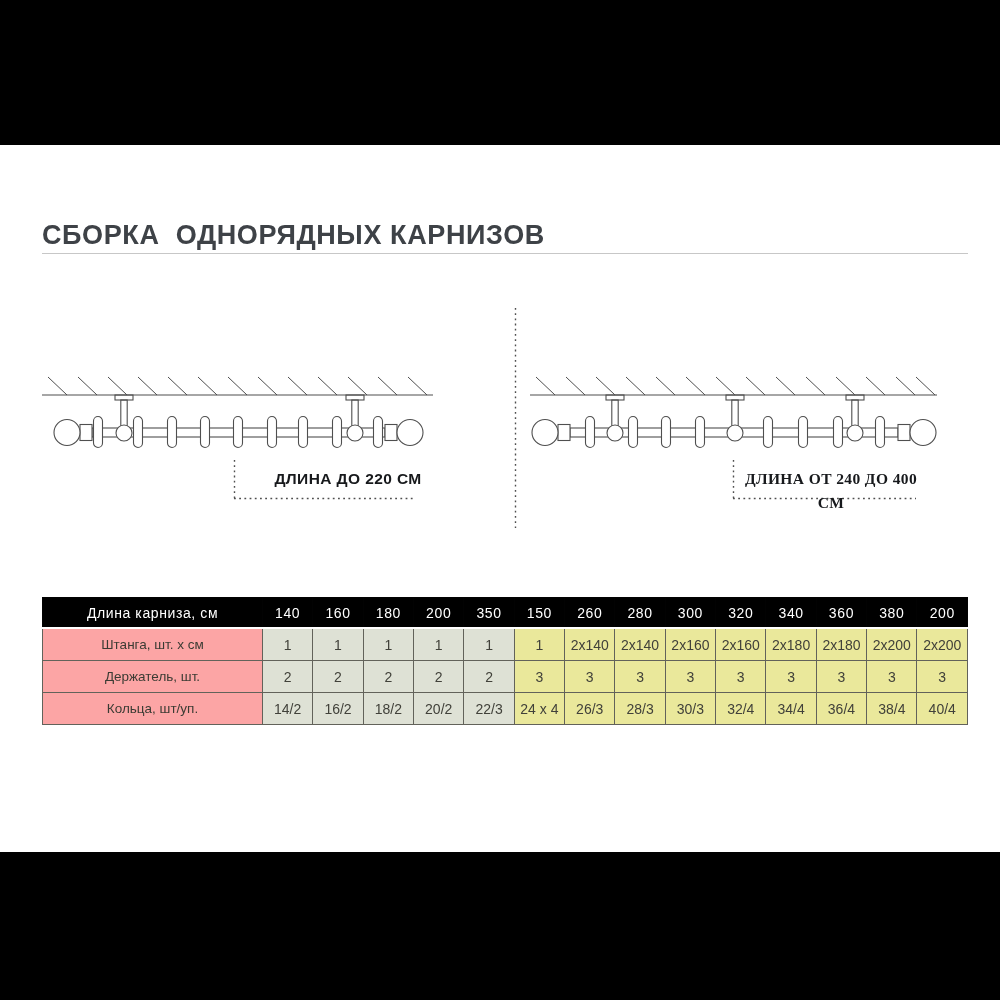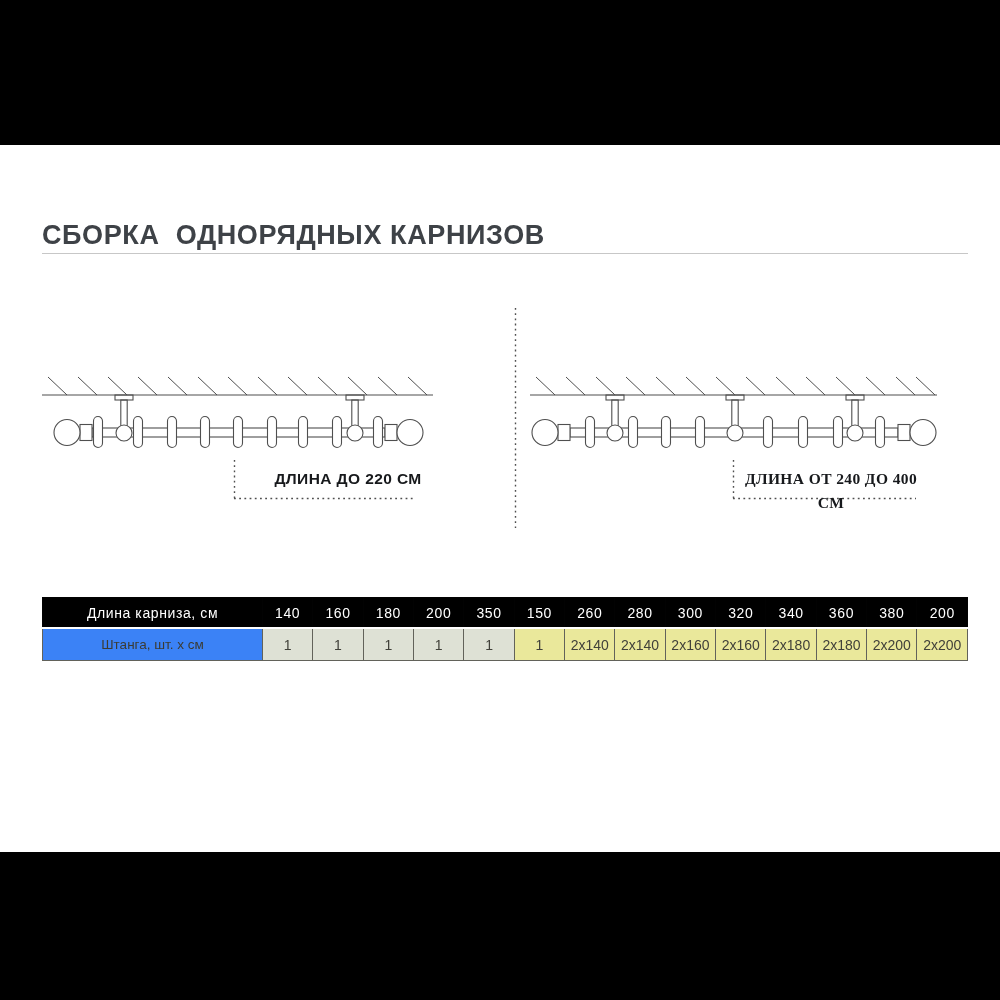--- a/index.html
+++ b/index.html
@@ -40,21 +40,21 @@
   }
   .specs-table th,.specs-table td{
     border:1px solid #62625a;padding:0;text-align:center;vertical-align:middle;
   }
   .specs-table thead th{
     background:#000000;color:#ffffff;border-color:#020202;
     border-bottom:2px solid #ffffff;
     height:29px;font-weight:400;font-size:14px;letter-spacing:.6px;
   }
   .specs-table td{height:31px;font-size:14px;color:#41413a;}
-  .specs-table td.rlabel{background:#3b82f6;font-size:13.5px;color:#3b3b33;}
+  .specs-table td.rlabel{background:#fca5a5;font-size:13.5px;color:#3b3b33;}
   .specs-table td.g1{background:#dee1d5;}
   .specs-table td.g2{background:#eae89b;}
 </style>
 </head>
 <body>
 
 <div class="letterbox top"></div>
 <div class="letterbox bottom"></div>
 
 <h1 class="page-title">СБОРКА  ОДНОРЯДНЫХ КАРНИЗОВ</h1>
@@ -208,14 +208,48 @@
         <td class="g2">1</td>
         <td class="g2">2x140</td>
         <td class="g2">2x140</td>
         <td class="g2">2x160</td>
         <td class="g2">2x160</td>
         <td class="g2">2x180</td>
         <td class="g2">2x180</td>
         <td class="g2">2x200</td>
         <td class="g2">2x200</td>
       </tr>
+      <tr>
+        <td class="rlabel">Держатель, шт.</td>
+        <td class="g1">2</td>
+        <td class="g1">2</td>
+        <td class="g1">2</td>
+        <td class="g1">2</td>
+        <td class="g1">2</td>
+        <td class="g2">3</td>
+        <td class="g2">3</td>
+        <td class="g2">3</td>
+        <td class="g2">3</td>
+        <td class="g2">3</td>
+        <td class="g2">3</td>
+        <td class="g2">3</td>
+        <td class="g2">3</td>
+        <td class="g2">3</td>
+      </tr>
+      <tr>
+        <td class="rlabel">Кольца, шт/уп.</td>
+        <td class="g1">14/2</td>
+        <td class="g1">16/2</td>
+        <td class="g1">18/2</td>
+        <td class="g1">20/2</td>
+        <td class="g1">22/3</td>
+        <td class="g2">24 x 4</td>
+        <td class="g2">26/3</td>
+        <td class="g2">28/3</td>
+        <td class="g2">30/3</td>
+        <td class="g2">32/4</td>
+        <td class="g2">34/4</td>
+        <td class="g2">36/4</td>
+        <td class="g2">38/4</td>
+        <td class="g2">40/4</td>
+      </tr>
     </tbody>
 </table>
 
 </body></html>

